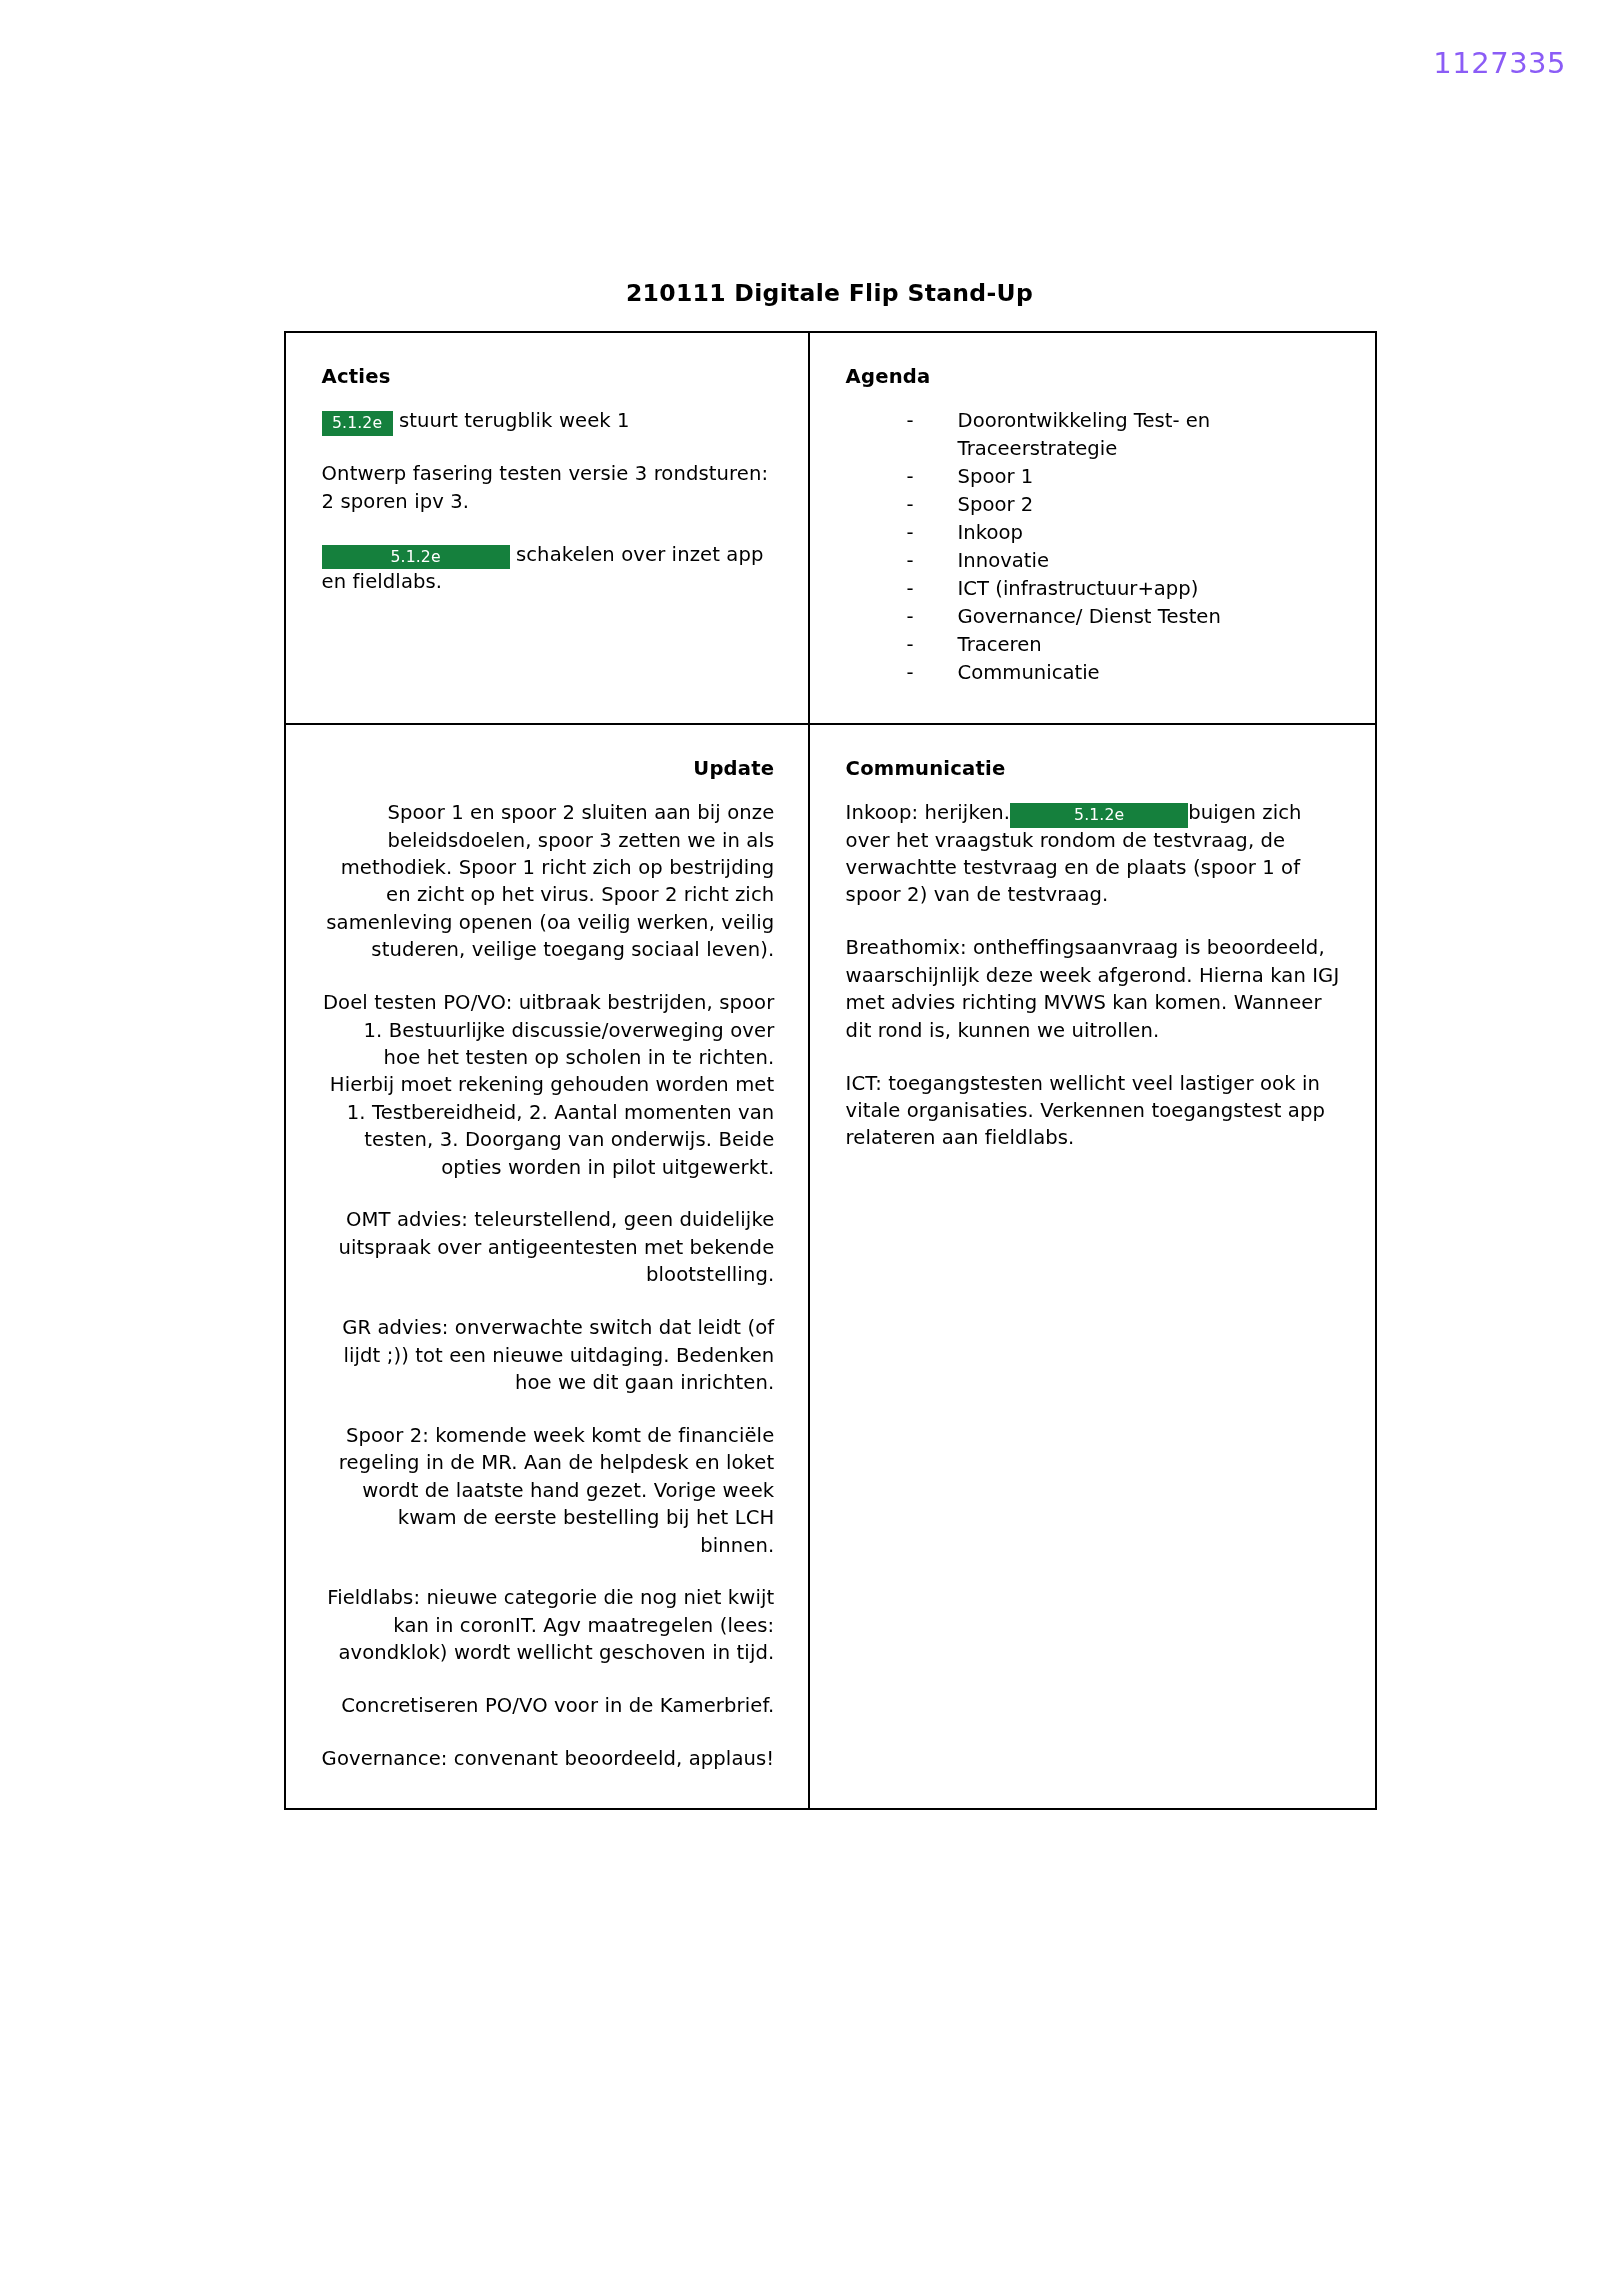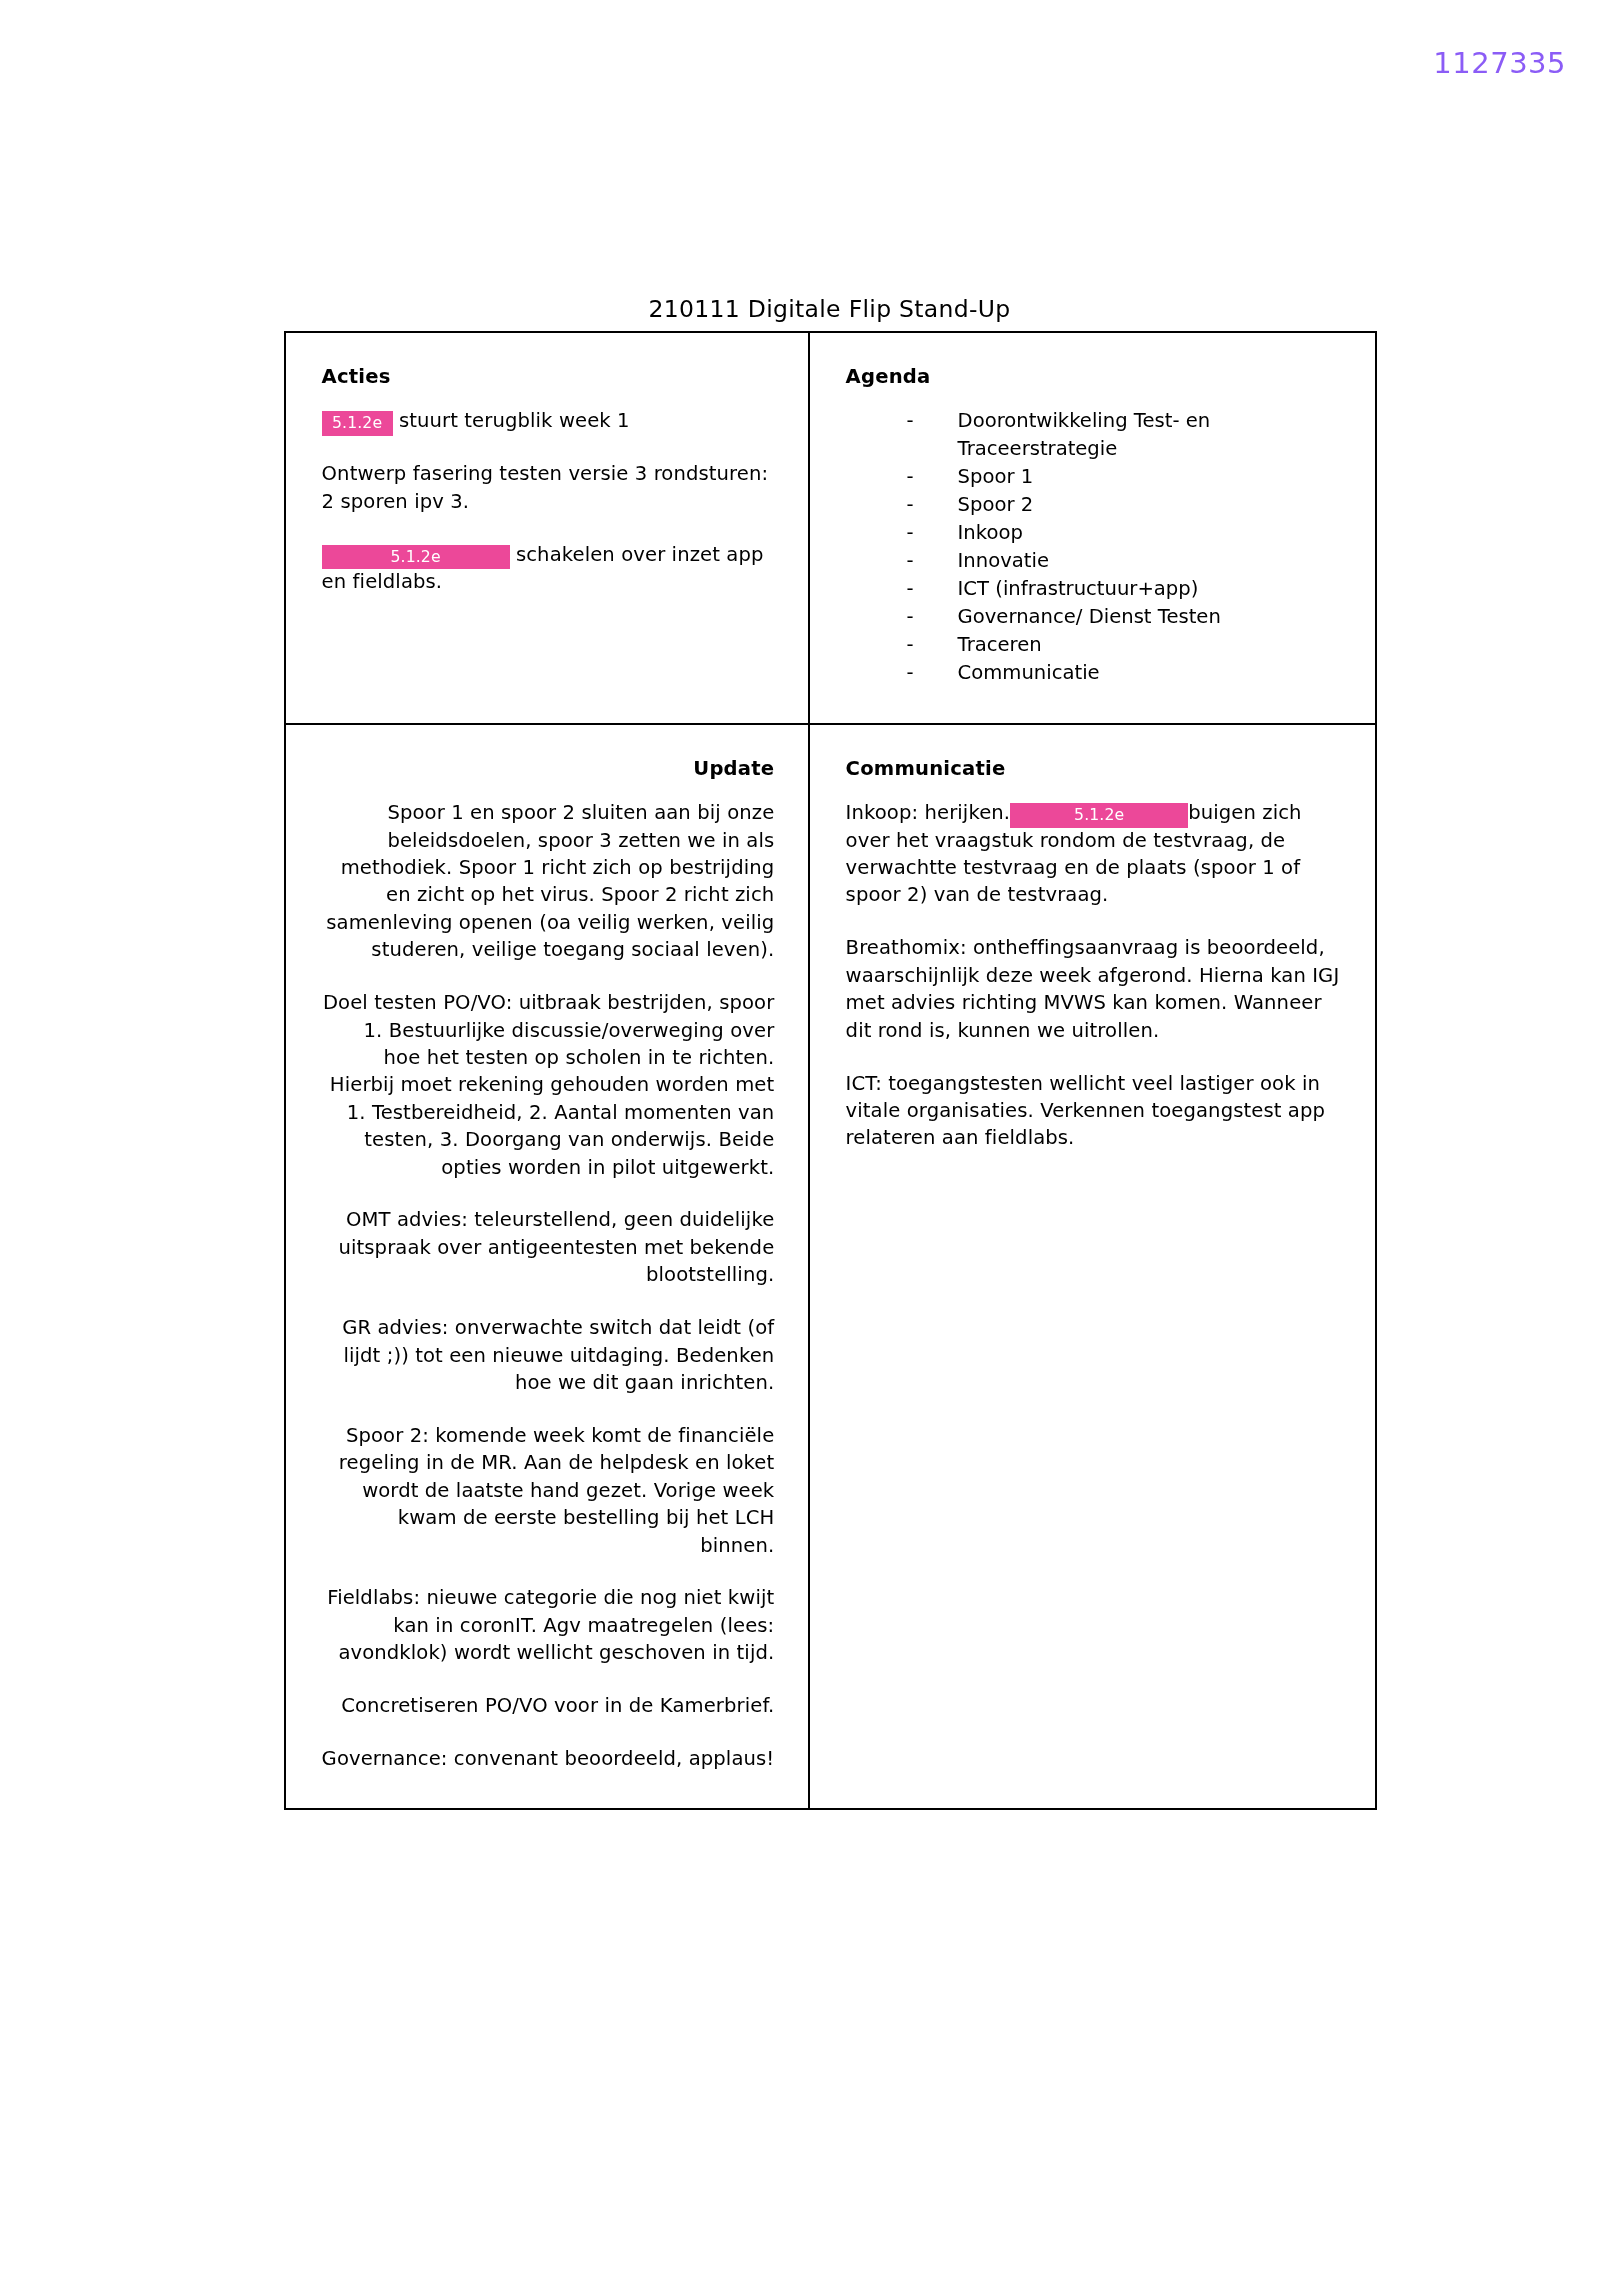--- a/index.html
+++ b/index.html
@@ -24,26 +24,26 @@
     right: 55px;
     font-size: 29px;
     letter-spacing: 0.5px;
     color: #8b5cf6;
     font-family: "DejaVu Sans", "Liberation Sans", sans-serif;
   }
 
   
   .doc-title {
     position: absolute;
-    top: 295px;
+    top: 279px;
     left: 284px;
     width: 1091px;
     text-align: center;
     font-size: 23.5px;
-    font-weight: normal;
+    font-weight: bold;
     letter-spacing: 0.3px;
   }
 
   
   .flip-table {
     position: absolute;
     left: 284px;
     top: 331px;
     width: 1091px;
     border-collapse: collapse;
@@ -76,21 +76,21 @@
     font-size: 19.6px;
     line-height: 27.4px;
     margin: 0 0 25.5px 0;
     letter-spacing: 0.1px;
   }
   p.para:last-child { margin-bottom: 0; }
 
   
   .redact {
     display: inline-block;
-    background: #ec4899;
+    background: #15803d;
     color: #ffffff;
     font-size: 15.7px;
     line-height: 24.5px;
     text-align: center;
     vertical-align: baseline;
     margin: 0;
     padding: 0 5.9px;
     position: relative;
     top: 1px;
   }

